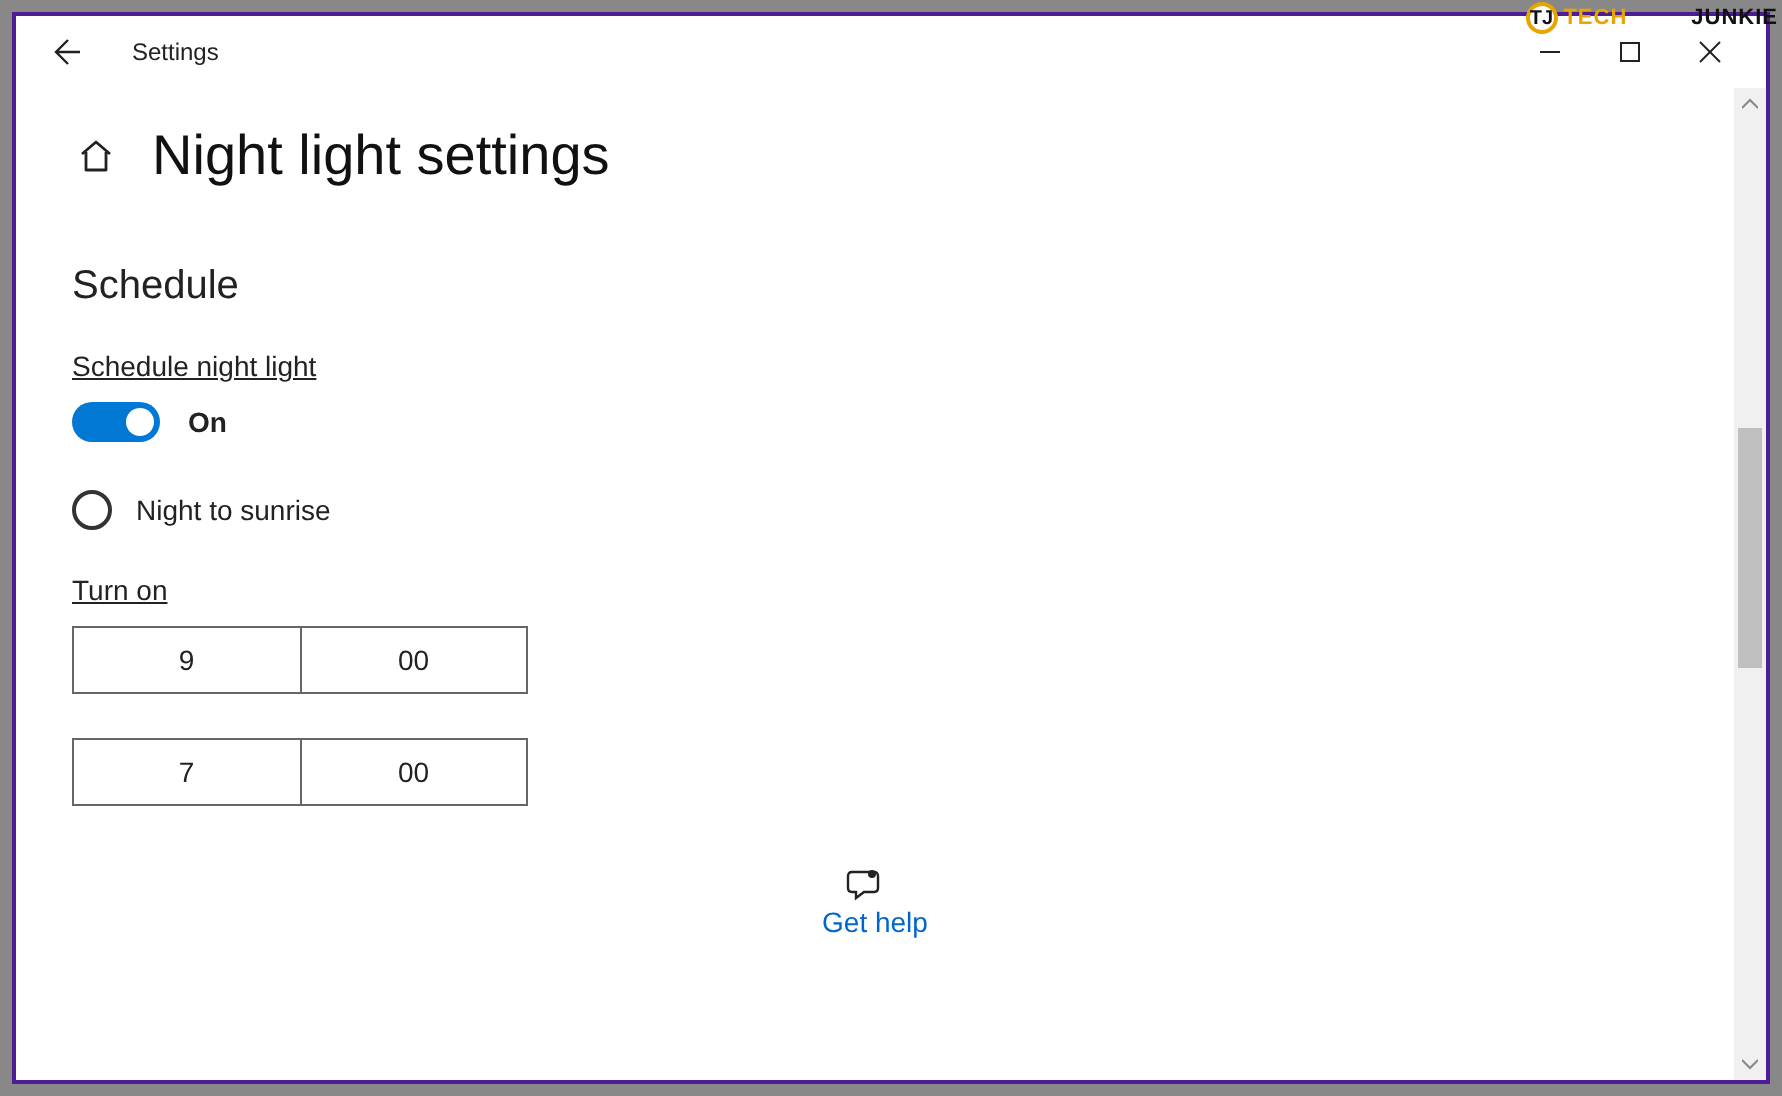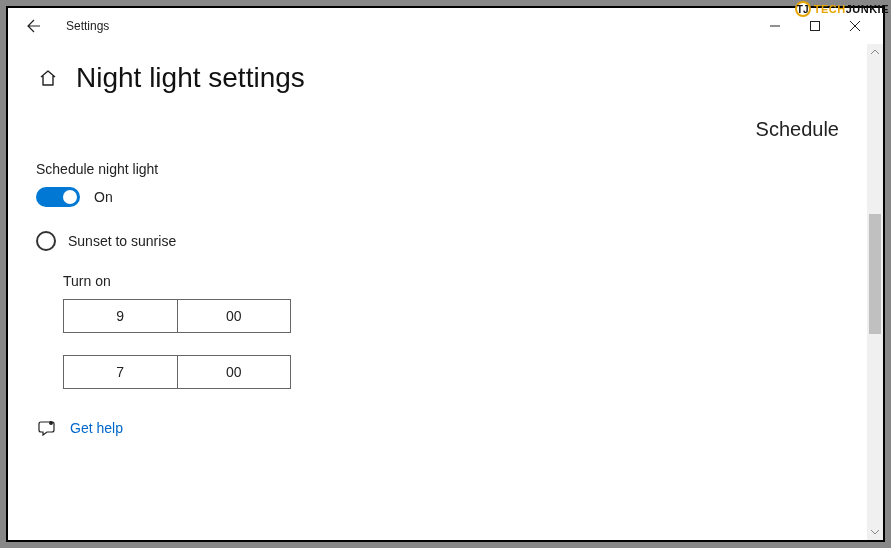--- a/index.html
+++ b/index.html
@@ -8,21 +8,21 @@
       background: #888;
       width: 891px;
       height: 548px;
       overflow: hidden;
       position: relative;
     }
     .outer-frame {
       position: absolute;
       top: 6px; left: 6px; right: 6px; bottom: 6px;
       background: #fff;
-      border: 2px solid #000000;
+      border: 2px solid #4c1d95;
       display: flex;
       flex-direction: column;
     }
     .titlebar {
       height: 36px;
       display: flex;
       align-items: center;
       padding: 0 8px;
       font-size: 12px;
       color: #222;
@@ -71,44 +71,44 @@
       position: absolute;
       left: 2px;
       width: 12px;
       top: 170px;
       height: 120px;
       background: #c0c0c0;
     }
     .heading-row {
       display: flex;
       align-items: center;
-      margin: 6px 0 24px 0;
+      margin: 6px 0 38px 0;
     }
     .home-icon {
       width: 24px; height: 24px;
       display: flex; align-items: center; justify-content: center;
       margin-right: 16px;
       cursor: pointer;
     }
     h1 {
       font-weight: 400;
       font-size: 28px;
       color: #111;
     }
     h2 {
       font-weight: 400;
       font-size: 20px;
       color: #222;
       margin-bottom: 20px;
-      text-align: right;
     }
     .label {
       font-size: 14px;
       color: #222;
       margin-bottom: 10px;
+      text-decoration: underline;
     }
     .toggle-row {
       display: flex;
       align-items: center;
       margin-bottom: 24px;
     }
     .toggle {
       width: 44px; height: 20px;
       border-radius: 10px;
       background: #0078d4;
@@ -116,21 +116,21 @@
       margin-right: 14px;
       cursor: pointer;
     }
     .toggle .knob {
       position: absolute;
       right: 3px; top: 3px;
       width: 14px; height: 14px;
       border-radius: 50%;
       background: #fff;
     }
-    .toggle-state { font-size: 14px; color: #222; }
+    .toggle-state { font-size: 14px; color: #222; font-weight: bold; }
     .radio-row {
       display: flex;
       align-items: center;
       margin-bottom: 22px;
       position: relative;
     }
     .radio {
       width: 20px; height: 20px;
       border: 2px solid #333;
       border-radius: 50%;
@@ -138,39 +138,40 @@
       display: flex; align-items: center; justify-content: center;
       cursor: pointer;
     }
     .radio.selected { border-color: #0078d4; }
     .radio .dot {
       width: 10px; height: 10px;
       border-radius: 50%;
       background: #0078d4;
     }
     .radio-label { font-size: 14px; color: #222; }
-    .time-section { margin-bottom: 22px; margin-left: 27px; }
+    .time-section { margin-bottom: 22px; }
     .time-picker {
       display: flex;
       border: 1px solid #666;
       width: 228px;
     }
     .time-cell {
       flex: 1;
       height: 32px;
       display: flex; align-items: center; justify-content: center;
       font-size: 14px;
       color: #222;
       cursor: pointer;
     }
     .time-cell + .time-cell { border-left: 1px solid #666; }
     .help-row {
       display: flex;
       align-items: center;
       margin-top: 28px;
+      flex-direction: column;
     }
     .help-icon {
       width: 22px; height: 22px;
       margin-right: 12px;
       display: flex; align-items: center; justify-content: center;
     }
     .help-link {
       color: #0066cc;
       font-size: 14px;
       cursor: pointer;
@@ -197,21 +198,21 @@
     .watermark .badge {
       width: 16px; height: 16px;
       border: 2px solid #e8a500;
       border-radius: 50%;
       display: flex; align-items: center; justify-content: center;
       margin-right: 3px;
       font-size: 10px;
       background: #fff;
     }
     .watermark .tech { color: #e8a500; letter-spacing: 0.5px; }
-    .watermark .junkie { color: #111; letter-spacing: 0.5px; }
+    .watermark .junkie { color: #111; letter-spacing: 0.5px; padding-left: 32px; }
   </style>
 </head>
 <body>
 
 <div class="watermark">
   <span class="badge">TJ</span>
   <span class="tech">TECH</span>
   <span class="junkie">JUNKIE</span>
 </div>
 
@@ -260,21 +261,21 @@
       <div class="label">Schedule night light</div>
       <div class="toggle-row">
         <div class="toggle">
           <div class="knob"></div>
         </div>
         <span class="toggle-state">On</span>
       </div>
 
       <div class="radio-row">
         <div class="radio"></div>
-        <span class="radio-label">Sunset to sunrise</span>
+        <span class="radio-label">Night to sunrise</span>
       </div>
 
 
       <div class="time-section">
         <div class="label">Turn on</div>
         <div class="time-picker">
           <div class="time-cell">9</div>
           <div class="time-cell">00</div>
         </div>
       </div>

